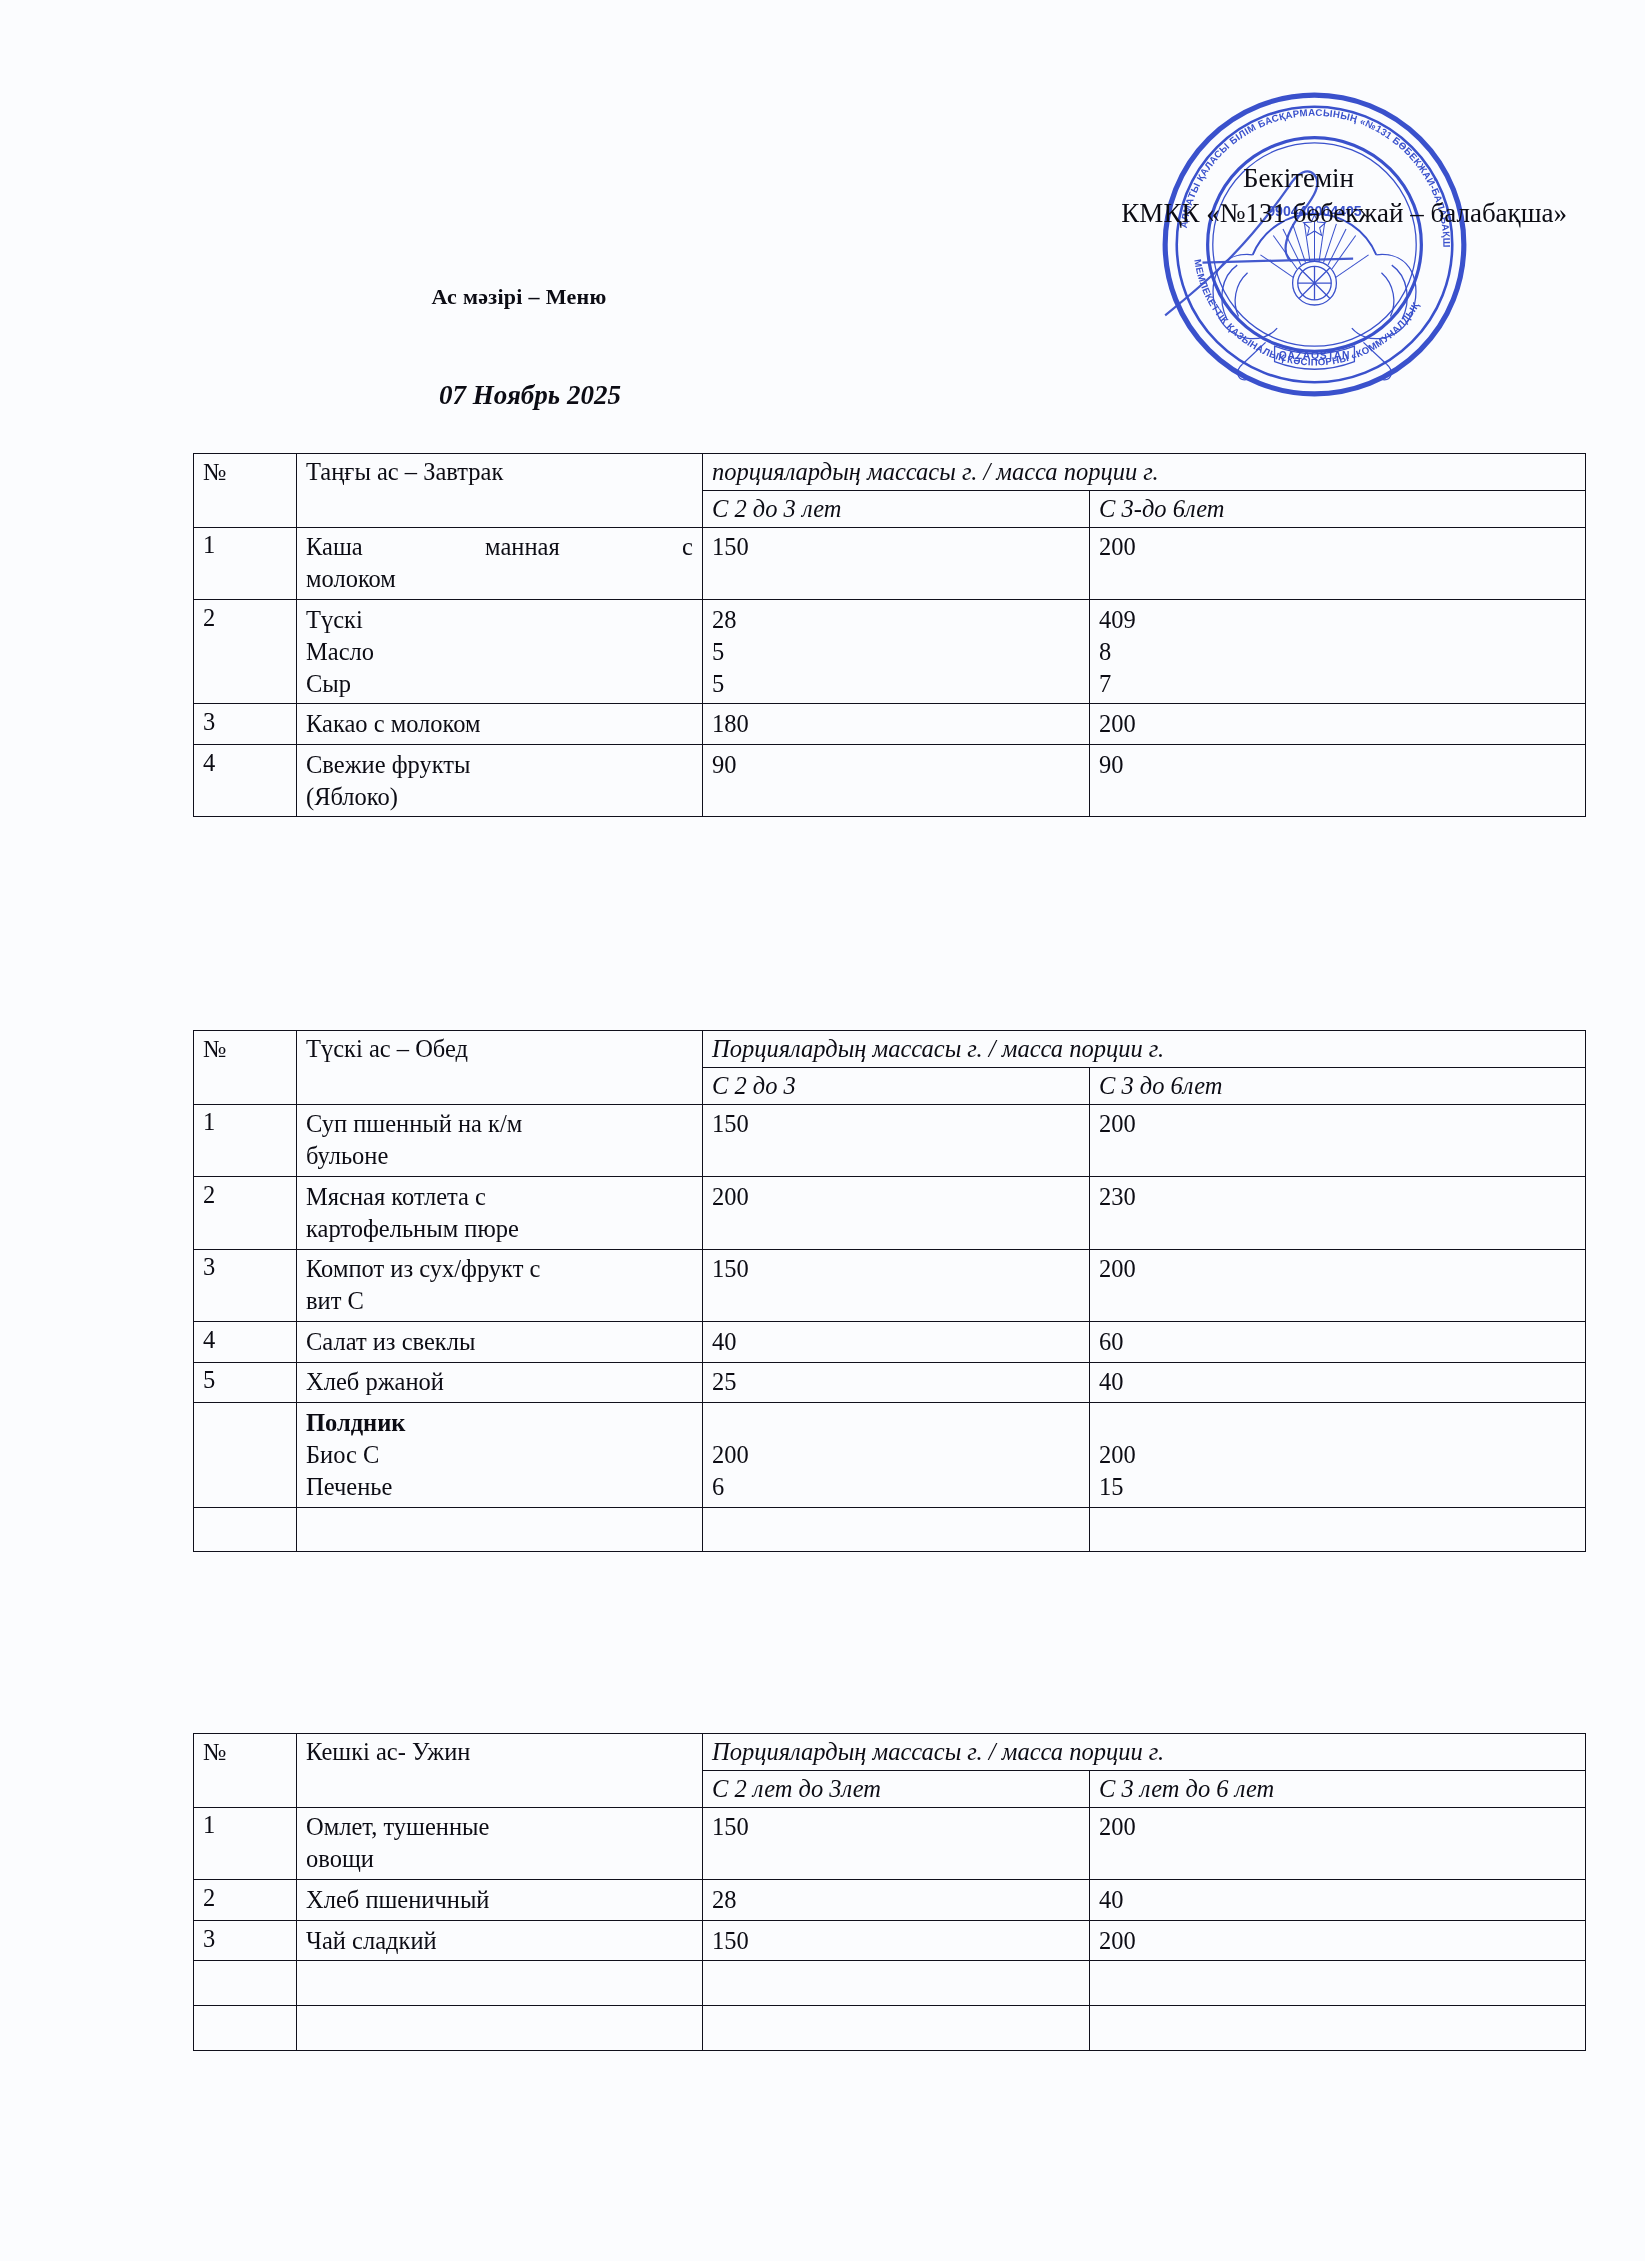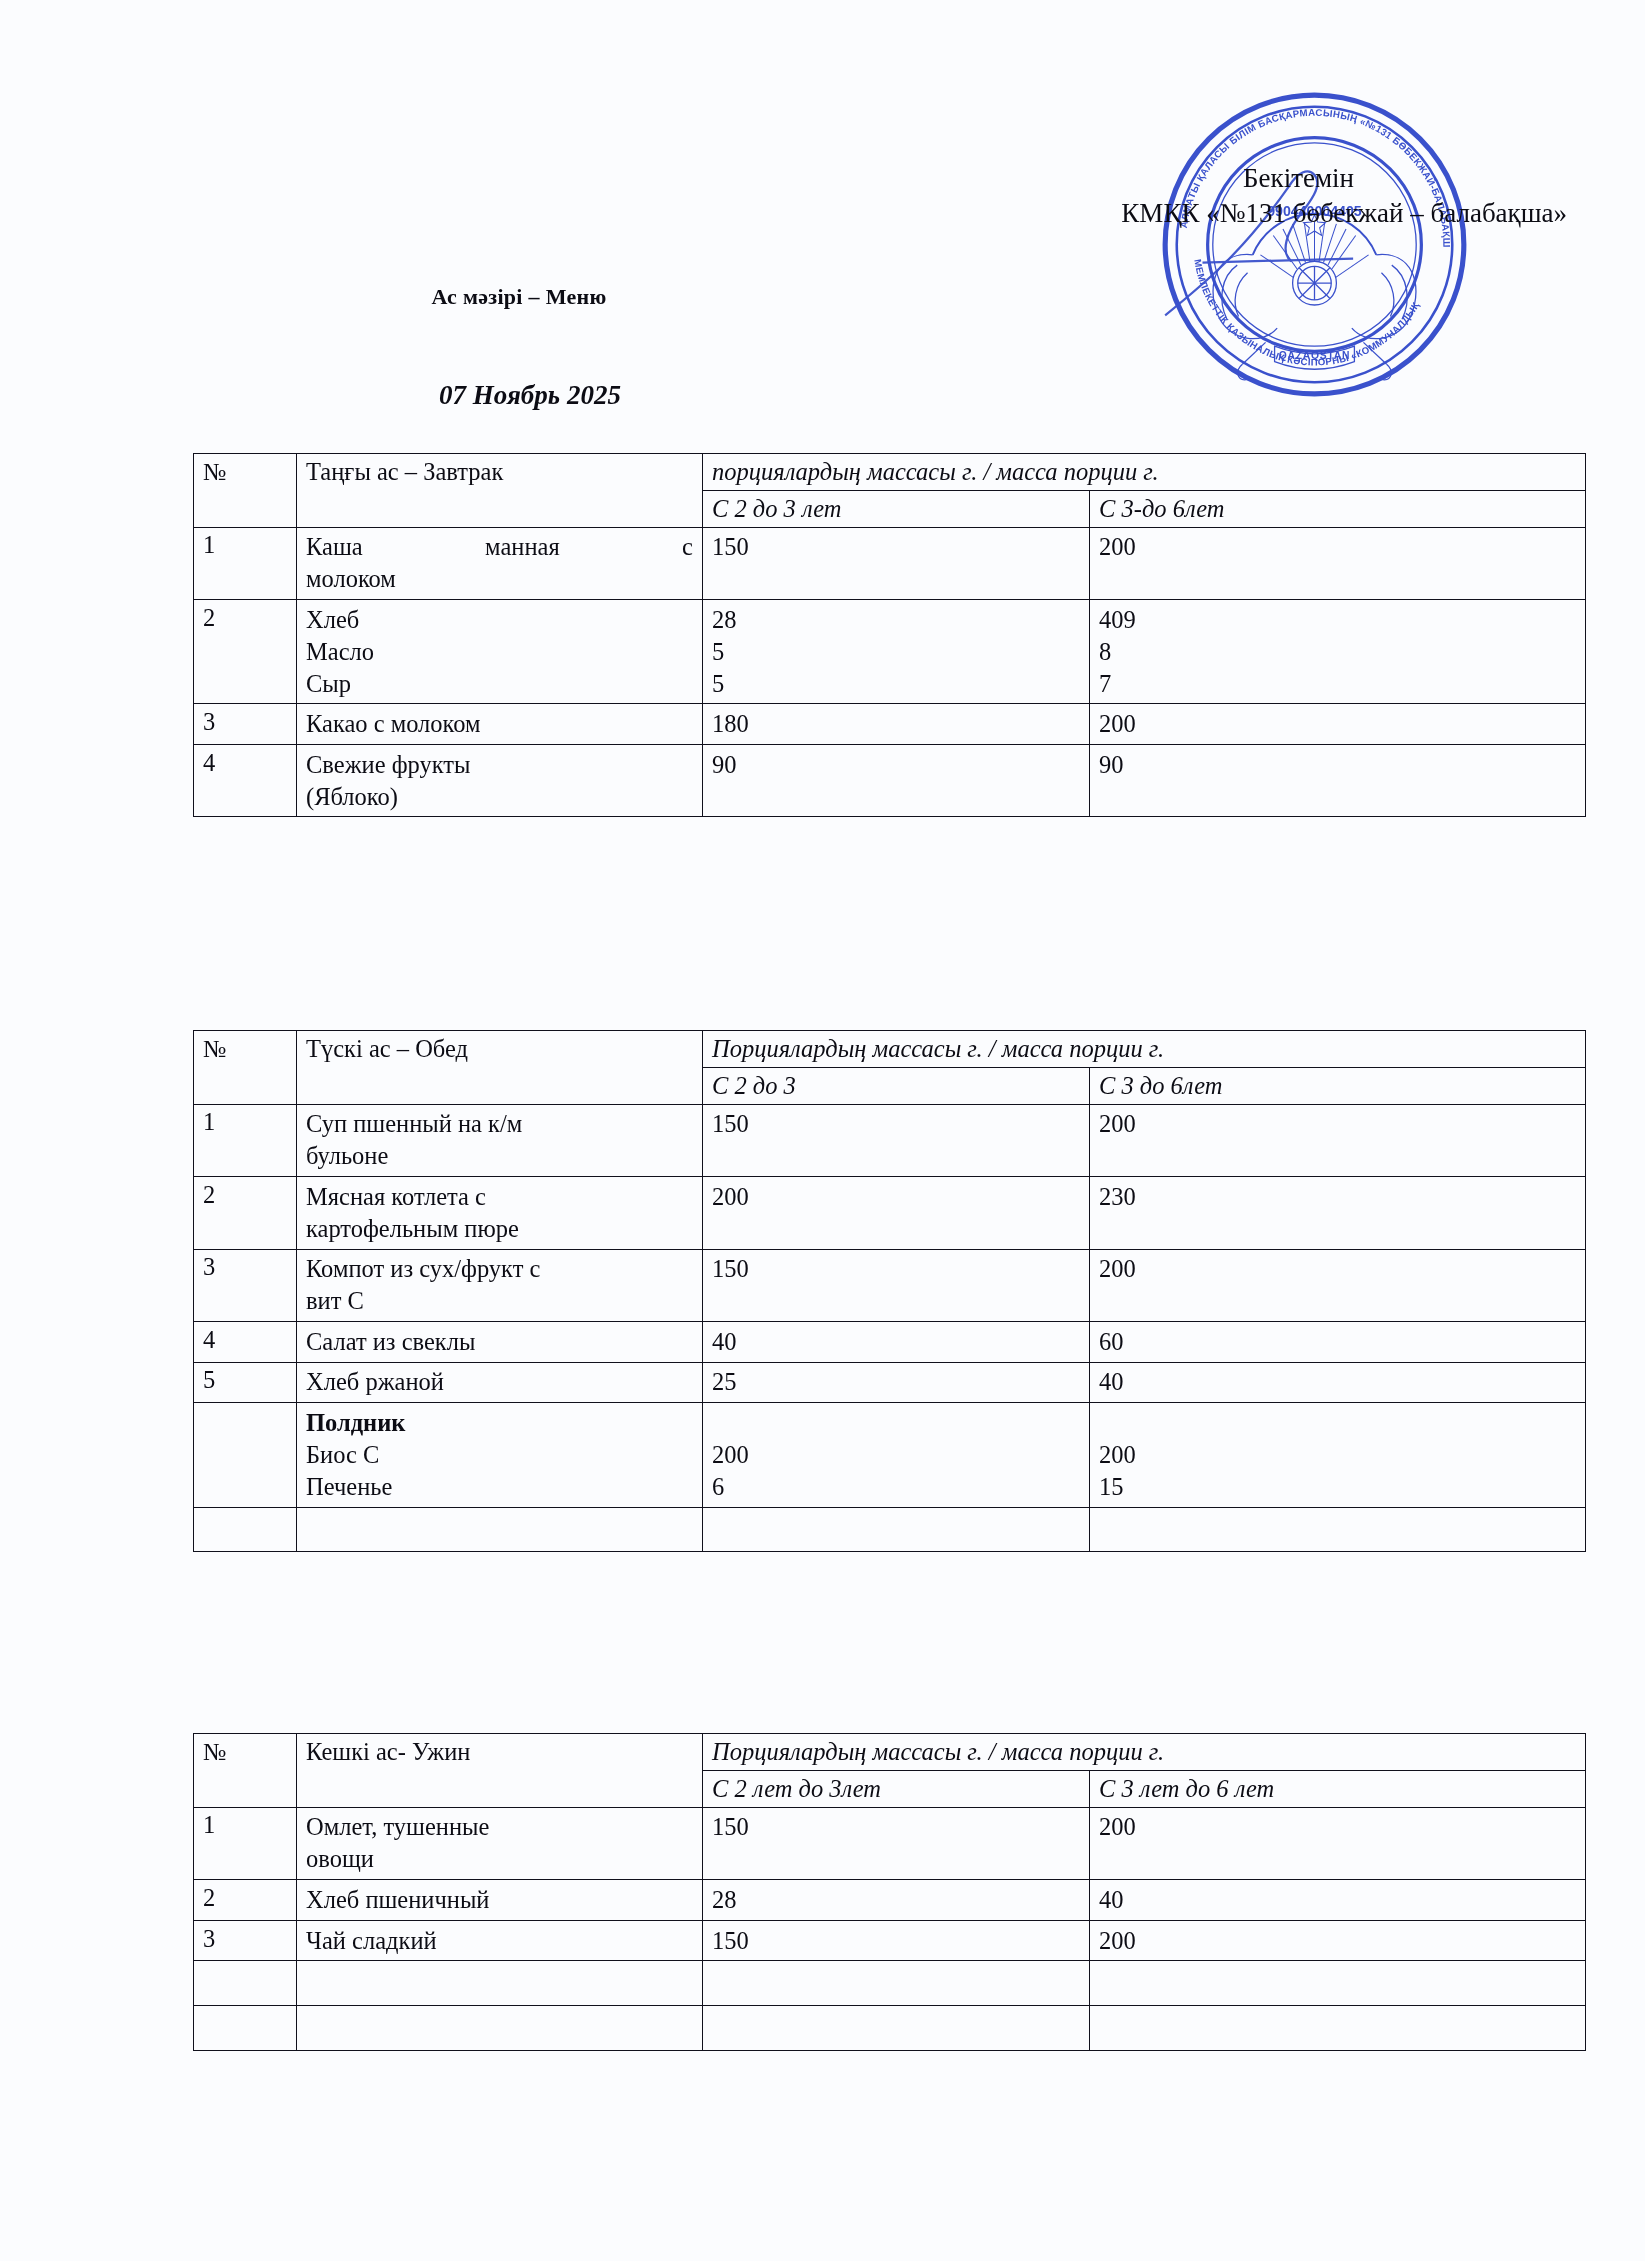--- a/index.html
+++ b/index.html
@@ -236,21 +236,21 @@
         <td class="cell-val">
           <span class="val-line">150</span>
         </td>
         <td class="cell-val">
           <span class="val-line">200</span>
         </td>
       </tr>
       <tr>
         <td class="cell-num">2</td>
         <td class="cell-dish">
-          <span class="dish-line">Хлеб</span>
+          <span class="dish-line">Түскі</span>
           <span class="dish-line">Масло</span>
           <span class="dish-line">Сыр</span>
         </td>
         <td class="cell-val">
           <span class="val-line">28</span>
           <span class="val-line">5</span>
           <span class="val-line">5</span>
         </td>
         <td class="cell-val">
           <span class="val-line">409</span>

